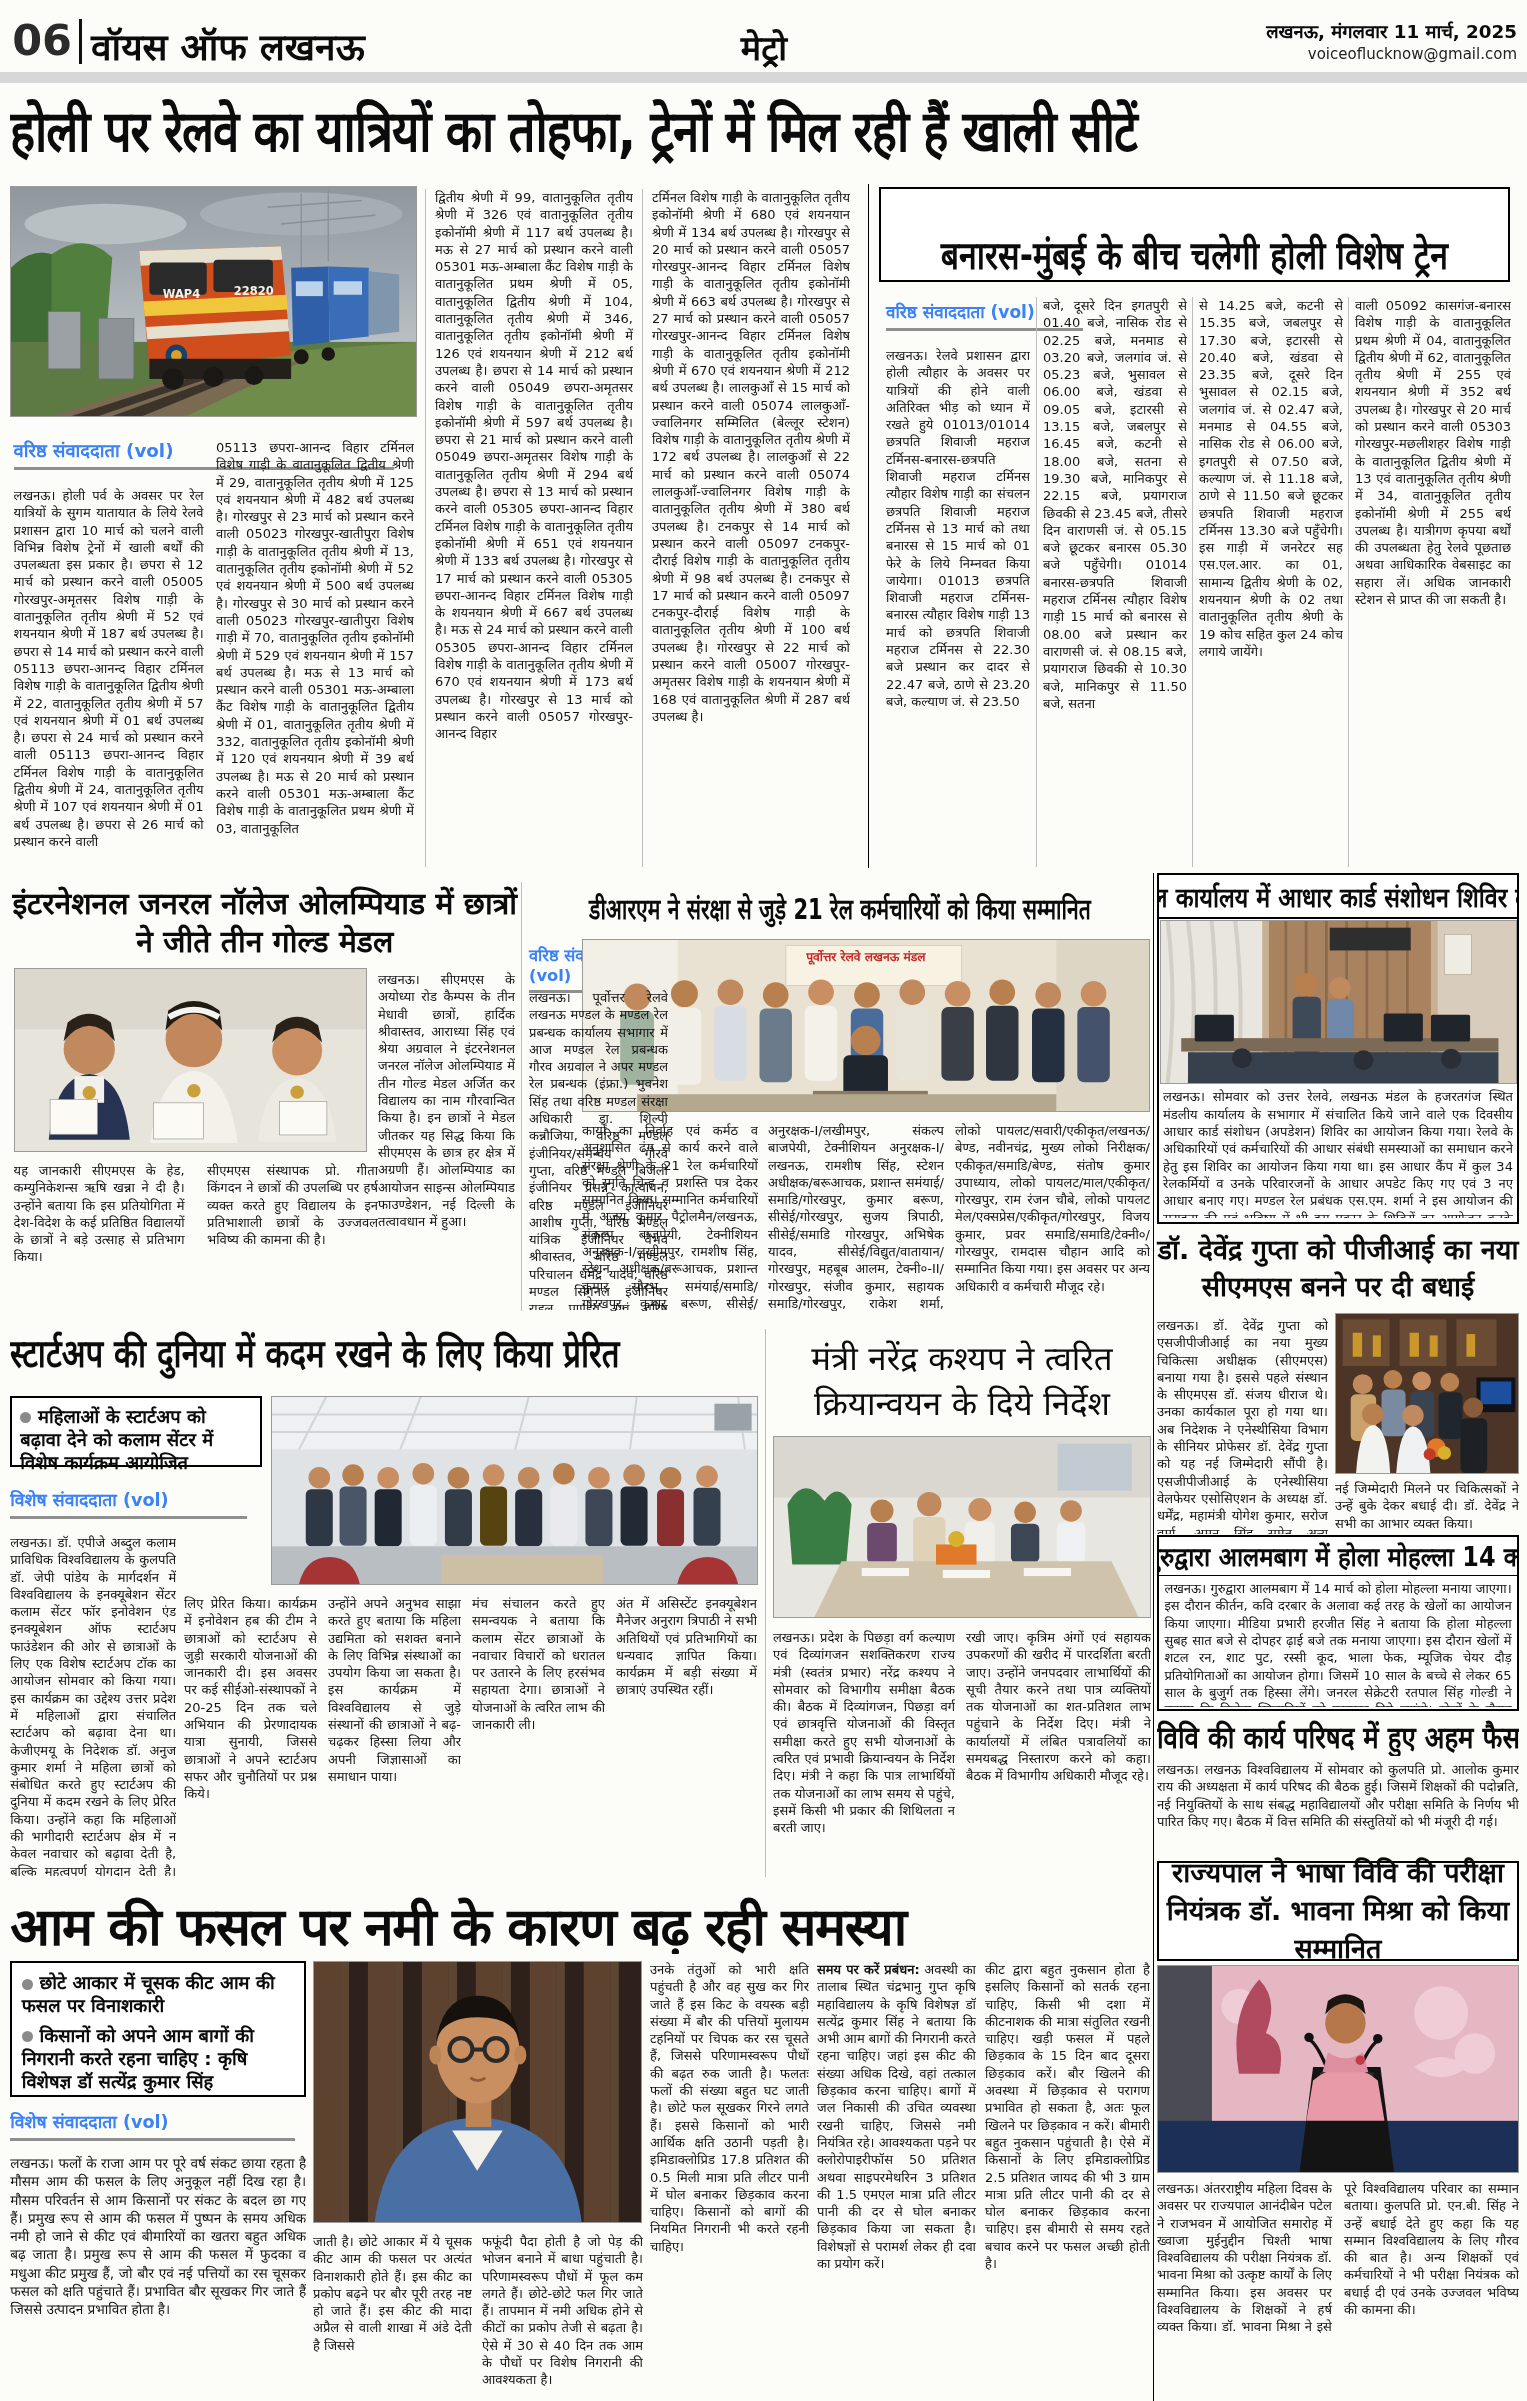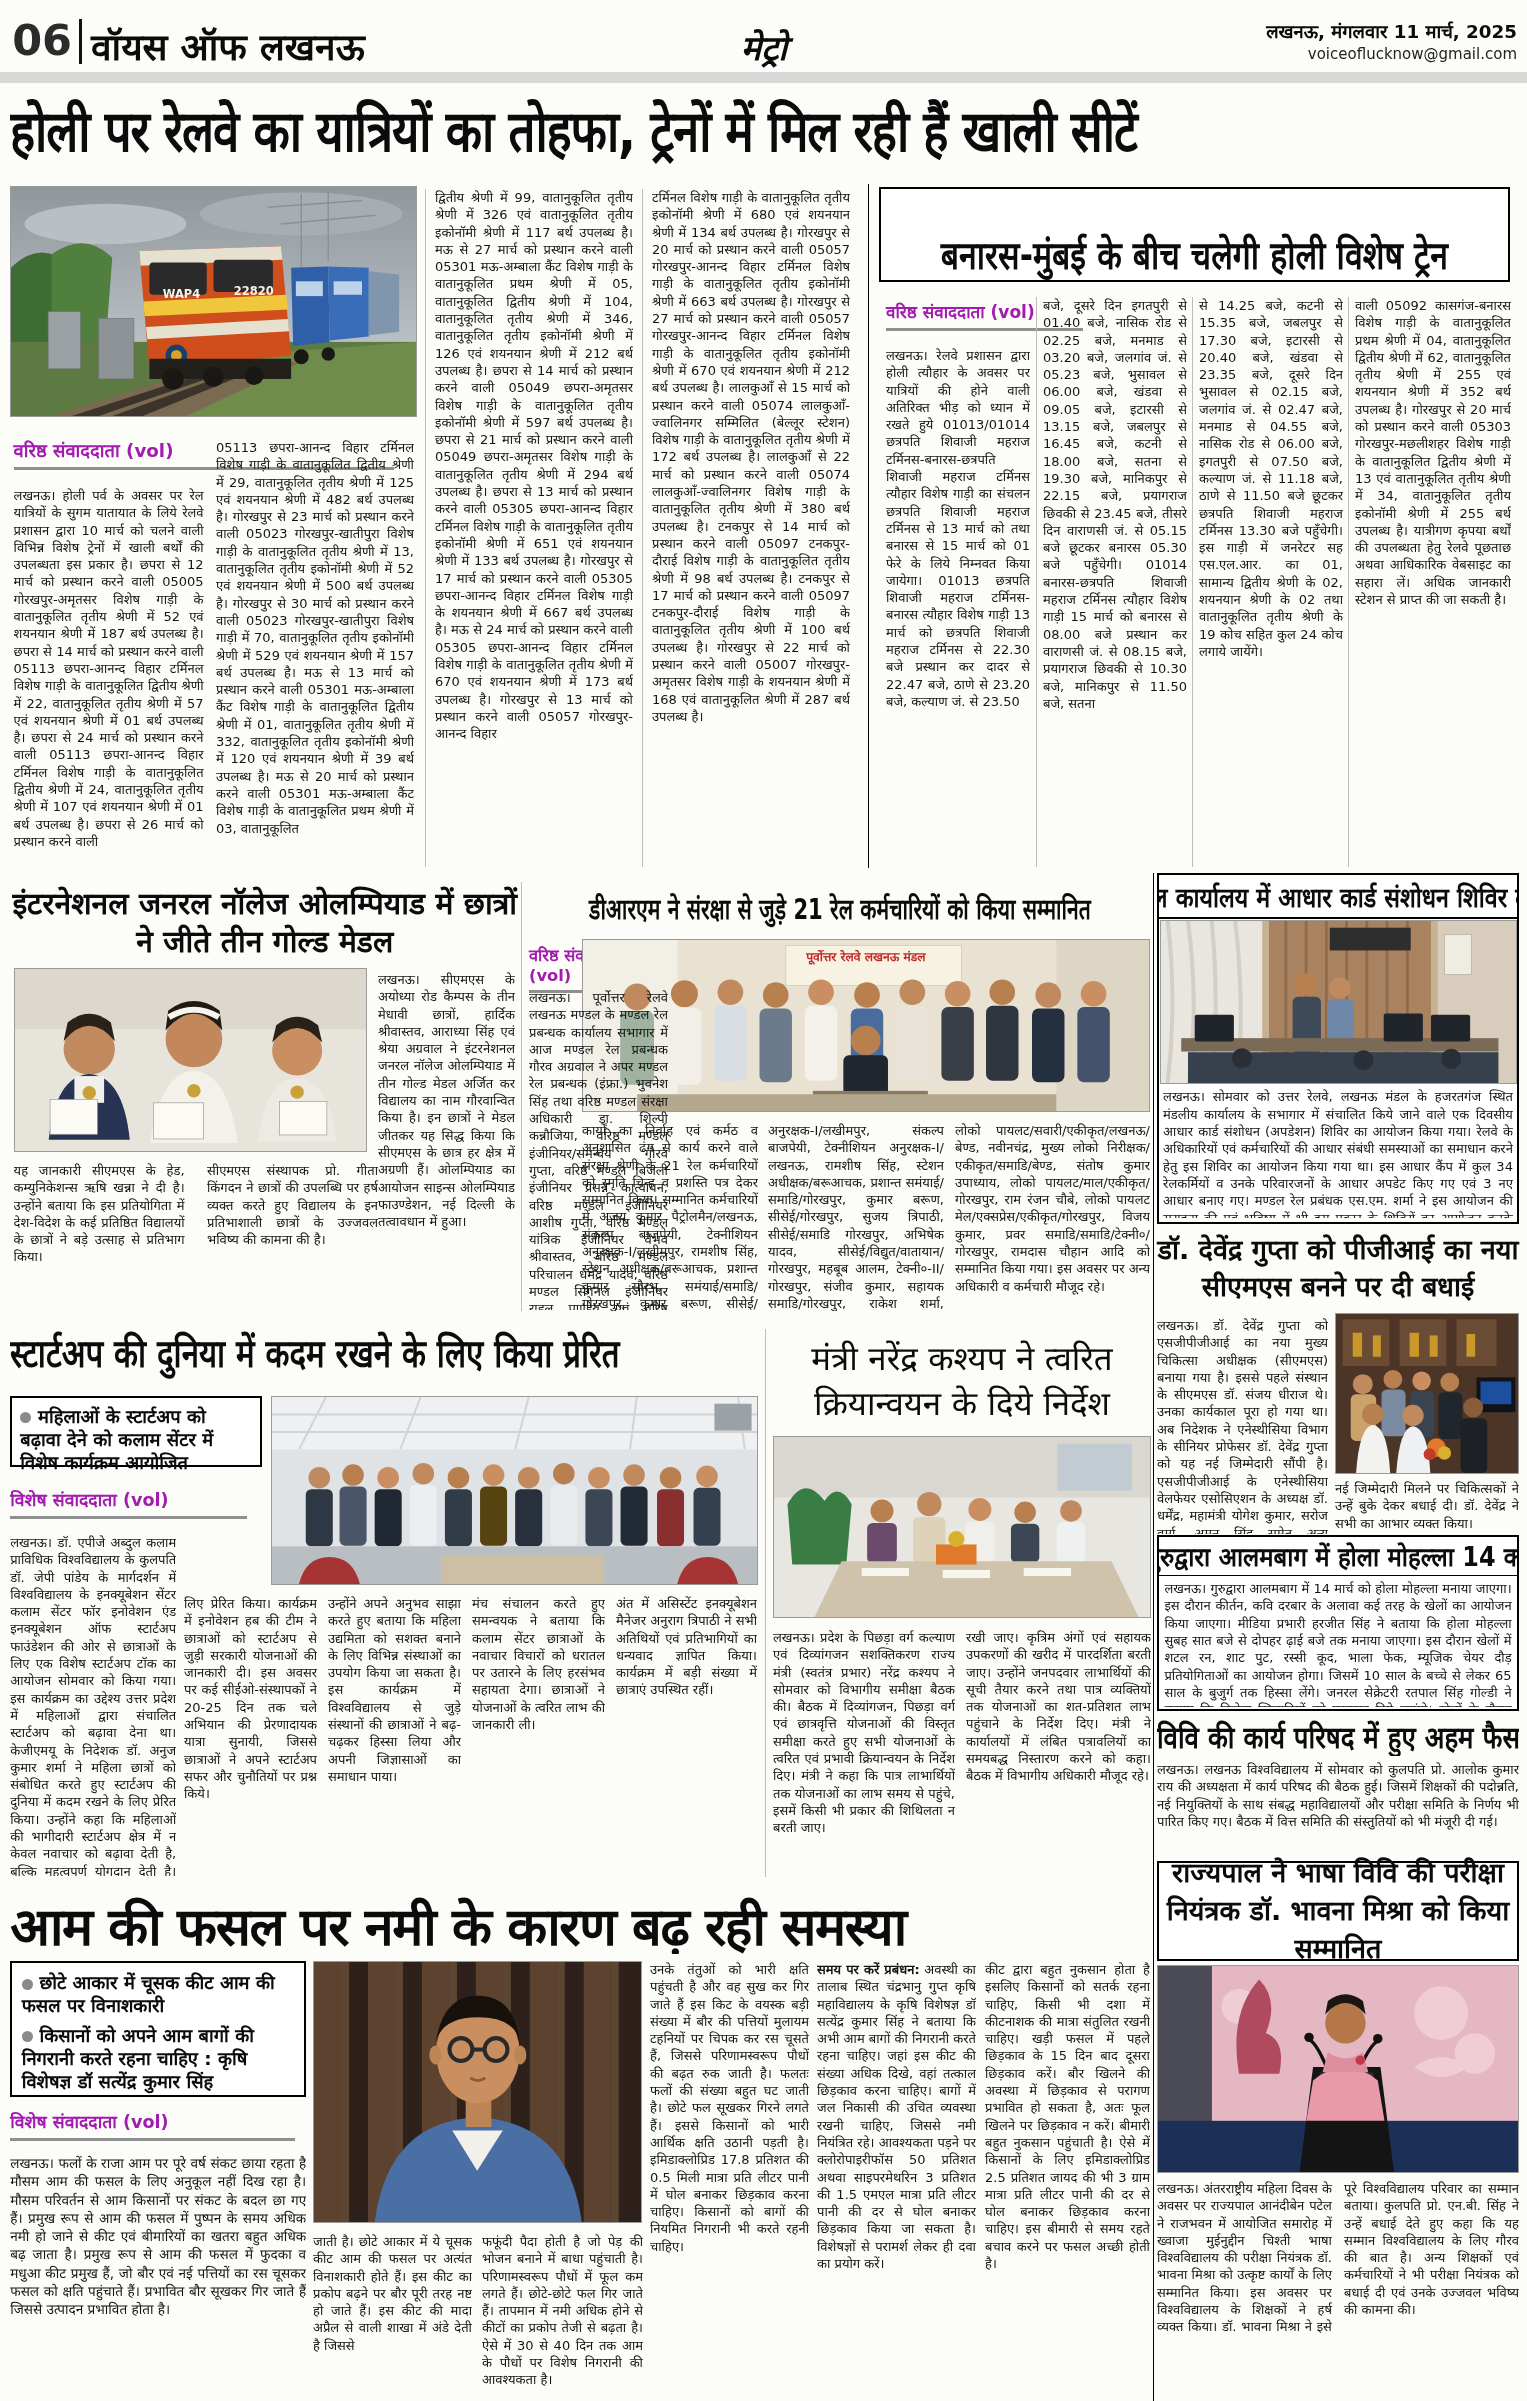--- a/index.html
+++ b/index.html
@@ -2,40 +2,40 @@
 <html style="font-size:11px"><head>
 <meta charset="utf-8">
 <style>
   html,body{margin:0;padding:0;background:#888;}
   #page{position:relative;width:1528px;height:2401px;background:#fcfcf9;margin:0 auto;
         font-family:"DejaVu Sans","Liberation Sans",sans-serif;color:#111;overflow:hidden;}
   .abs{position:absolute;}
   .hl{font-weight:bold;color:#0b0b0b;}
   .nowrap{white-space:nowrap;display:inline-block;}
   .bodytxt{font-size:13px;line-height:17.3px;text-align:justify;color:#141414;overflow:hidden;}
-  .byline{font-weight:bold;font-size:17.6px;color:#a21caf;}
+  .byline{font-weight:bold;font-size:17.6px;color:#3b82f6;}
   .byrule{height:2.7px;background:#8f8f8f;margin-top:5.4px;}
   .box{border:2px solid #000;box-sizing:border-box;background:#fff;}
   .vrule{width:0.7px;background:#bdbdbd;}
   .blackvr{width:1.4px;background:#000;}
   .photo{border:0.7px solid #9a9a9a;box-sizing:border-box;overflow:hidden;background:#ddd;}
   .photo svg{display:block;width:100%;height:100%;}
   .ctr{display:flex;align-items:center;justify-content:center;text-align:center;}
   .bulletline{font-size:18.3px;line-height:23px;font-weight:bold;color:#0b0b0b;}
   .dot{display:inline-block;width:11px;height:11px;border-radius:50%;background:#8a8a8a;margin-right:6.8px;vertical-align:middle;}
 </style>
 </head>
 <body>
 
 <div id="page">
 
   <div class="abs hl" style="left:12.2px;top:15px;font-size:43px;color:#2b2b2b;">06</div>
   <div class="abs" style="left:79px;top:19px;width:3.4px;height:45px;background:#111;"></div>
   <div class="abs hl" style="left:91px;top:20.3px;font-size:37px;">वॉयस ऑफ लखनऊ</div>
-  <div class="abs hl ctr" style="left:0;top:24.4px;width:1528px;font-size:34px;pointer-events:none;font-style:italic;">मेट्रो</div>
+  <div class="abs hl ctr" style="left:0;top:24.4px;width:1528px;font-size:34px;pointer-events:none;">मेट्रो</div>
   <div class="abs hl" style="right:11px;top:17.6px;font-size:18.3px;text-align:right;">लखनऊ, मंगलवार 11 मार्च, 2025</div>
   <div class="abs" style="right:11px;top:45px;font-size:15px;text-align:right;color:#222;">voiceoflucknow@gmail.com</div>
   <div class="abs" style="left:0;top:72px;width:1528px;height:11px;background:#d7d7d7;"></div>
 
   <div class="abs" style="left:10.2px;top:90px;width:1508px;height:85px;overflow:hidden;">
     <span class="hl nowrap" style="font-size:57px;transform:scaleX(.83);transform-origin:0 50%;letter-spacing:-1.4px;">होली पर रेलवे का यात्रियों का तोहफा, ट्रेनों में मिल रही हैं खाली सीटें</span>
   </div>
 
   <div class="abs photo" style="left:10.2px;top:186px;width:407px;height:231px;">
     <svg viewBox="0 0 600 340" preserveAspectRatio="none">

